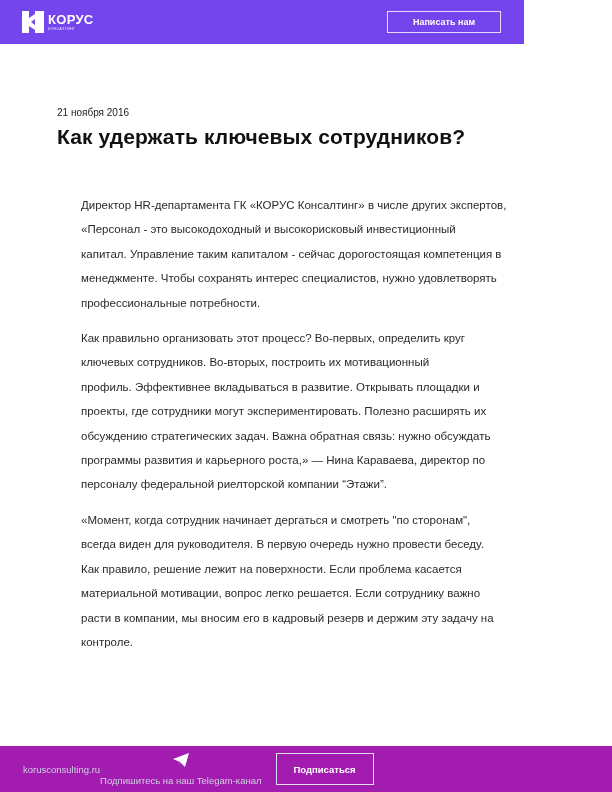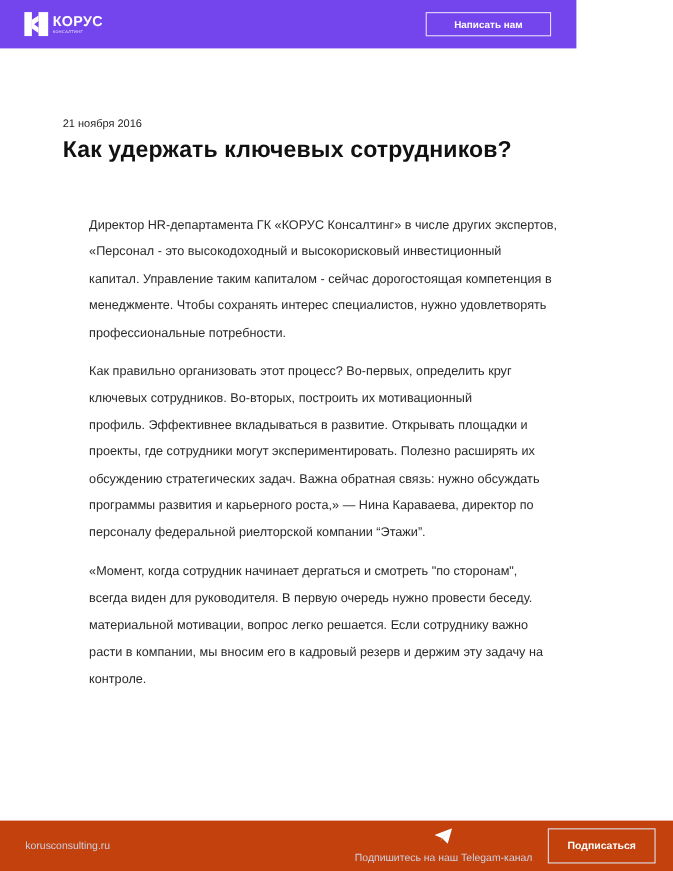--- a/index.html
+++ b/index.html
@@ -36,22 +36,22 @@
 
     .article {
       position: absolute; left: 57px; top: 193px; width: 500px;
       font-size: 11.5px; line-height: 24.4px; color: #2a2a2a;
     }
     .article p { margin-bottom: 11px; margin-left: 24px; }
     .article .line { display: block; white-space: nowrap; }
 
     .footer {
       position: absolute; left: 0; top: 746px; width: 612px; height: 46px;
-      background: #c2410c;
-      display: flex; align-items: center; justify-content: space-between;
+      background: #a21caf;
+      display: flex; align-items: center; 
       padding: 0 16px 0 23px;
     }
     .site-link { color: #cfd0e0; font-size: 9.5px; text-decoration: none; }
     .footer-right { display: flex; align-items: center; }
     .telegram { display: flex; align-items: center; gap: 8px; margin-right: 14px; flex-direction: column; }
     .telegram-text { color: #cfd0e0; font-size: 9.5px; }
     .subscribe-btn {
       width: 98px; height: 32px; border: 1px solid #e0e0ea; background: transparent;
       color: #ffffff; font-size: 9.5px; font-weight: bold;
       display: flex; align-items: center; justify-content: center;
@@ -93,20 +93,21 @@
     <span class="line">ключевых сотрудников. Во-вторых, построить их мотивационный</span>
     <span class="line">профиль. Эффективнее вкладываться в развитие. Открывать площадки и</span>
     <span class="line">проекты, где сотрудники могут экспериментировать. Полезно расширять их</span>
     <span class="line">обсуждению стратегических задач. Важна обратная связь: нужно обсуждать</span>
     <span class="line">программы развития и карьерного роста,» — Нина Караваева, директор по</span>
     <span class="line">персоналу федеральной риелторской компании “Этажи”.</span>
   </p>
   <p>
     <span class="line">«Момент, когда сотрудник начинает дергаться и смотреть "по сторонам",</span>
     <span class="line">всегда виден для руководителя. В первую очередь нужно провести беседу.</span>
+    <span class="line">Как правило, решение лежит на поверхности. Если проблема касается</span>
     <span class="line">материальной мотивации, вопрос легко решается. Если сотруднику важно</span>
     <span class="line">расти в компании, мы вносим его в кадровый резерв и держим эту задачу на</span>
     <span class="line">контроле.</span>
   </p>
 </div>
 
 <footer class="footer">
   <a class="site-link">korusconsulting.ru</a>
   <div class="footer-right">
     <div class="telegram">

